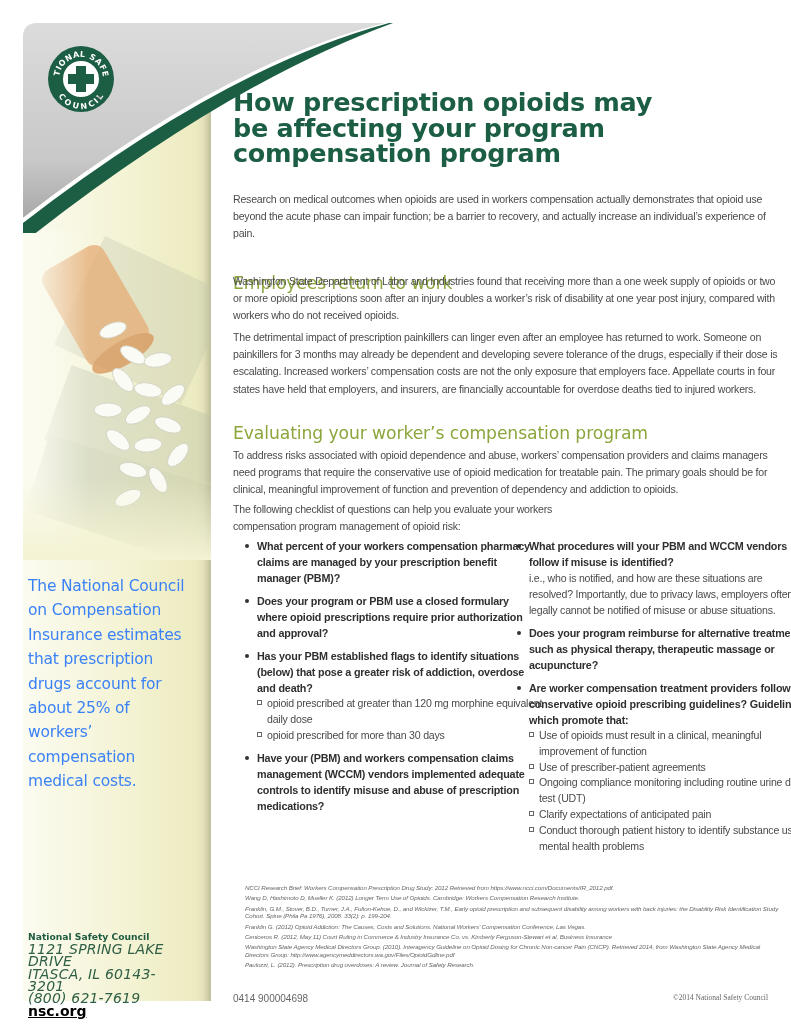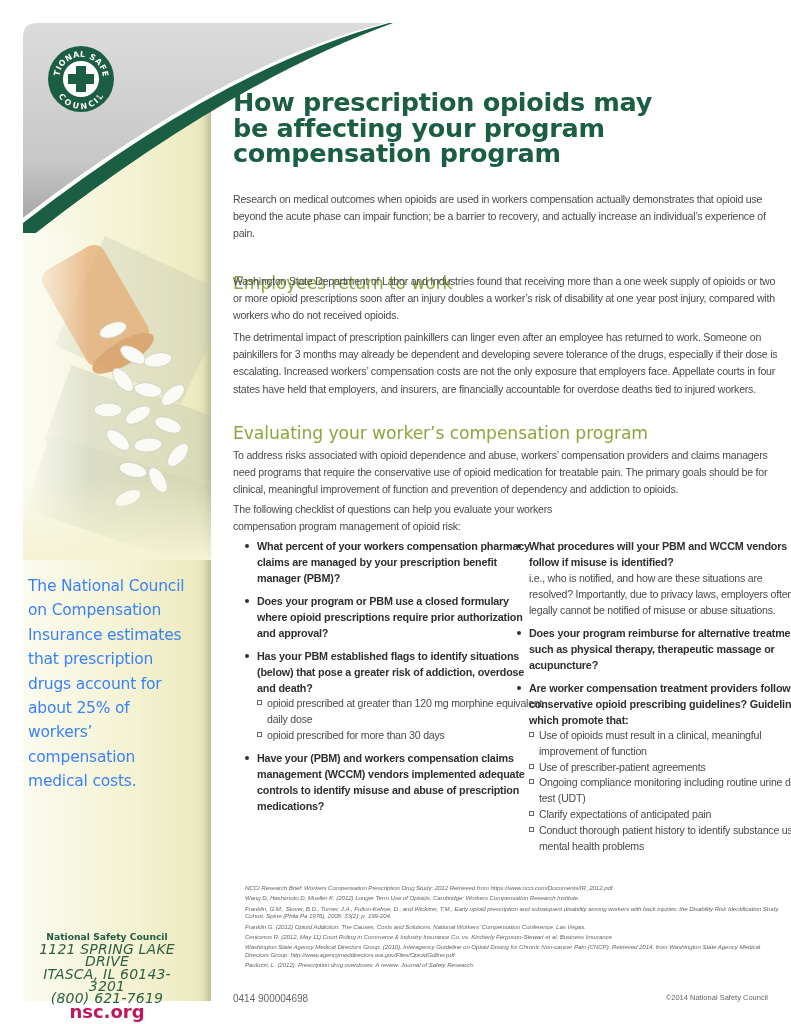--- a/index.html
+++ b/index.html
@@ -33,26 +33,26 @@
   }
 
   .sidebar-quote {
     position: absolute; left: 28px; top: 574px; width: 158px;
     color: #3b82f6;
     font-family: "DejaVu Sans", sans-serif; font-size: 15.5px; line-height: 24.4px;
     letter-spacing: -0.2px;
   }
 
   .address {
-    position: absolute; left: 28px; top: 930px; width: 158px; text-align: center;
+    position: absolute; left: 28px; top: 930px; width: 158px; text-align: left;
     color: #1f5c41;
   }
   .address .org { font-family: "DejaVu Sans", sans-serif; font-weight: bold; font-size: 9.2px; line-height: 13px; }
   .address .line { font-family: "DejaVu Sans", sans-serif; font-size: 14px; line-height: 12.3px; color: #2f5f45; letter-spacing: 0.2px; font-style: italic; }
-  .address .web { font-family: "DejaVu Sans", sans-serif; font-weight: bold; font-size: 18px; line-height: 15px; color: #be185d; }
+  .address .web { font-family: "DejaVu Sans", sans-serif; font-weight: bold; font-size: 14px; line-height: 15px; color: #000000; text-decoration: underline; }
 
   
   .title {
     position: absolute; left: 233px; top: 90px; width: 520px;
     font-family: "DejaVu Sans", sans-serif; font-weight: bold;
     font-size: 25.5px; line-height: 25.5px; color: #1b5e43; letter-spacing: -0.3px;
   }
   .body-text {
     font-family: "Liberation Sans", sans-serif; font-size: 11.4px; line-height: 17.2px;
     color: #4a4a4a; letter-spacing: -0.25px;
@@ -105,21 +105,21 @@
     border: 1px solid #666; background: #fff;
   }
 
   .refs { position: absolute; left: 245px; top: 884px; width: 540px; }
   .refs p {
     font-family: "Liberation Sans", sans-serif; font-style: italic; font-size: 6.2px;
     line-height: 7.4px; color: #666; margin-bottom: 3px; letter-spacing: -0.1px;
   }
 
   .footer-code { position: absolute; left: 233px; top: 993px; font-size: 10px; color: #666; font-family: "Liberation Sans", sans-serif; }
-  .footer-copy { position: absolute; right: 23px; top: 993px; font-size: 7.5px; color: #666; font-family: Liberation Sans, sans-serif; }
+  .footer-copy { position: absolute; right: 23px; top: 993px; font-size: 7.5px; color: #666; font-family: Liberation Serif, serif; }
 </style>
 </head>
 <body>
 
 <div class="left-panel">
   <div class="edge-shadow"></div>
 </div>
 
 <svg class="pill-image" viewBox="0 0 188 330">
   <defs>

